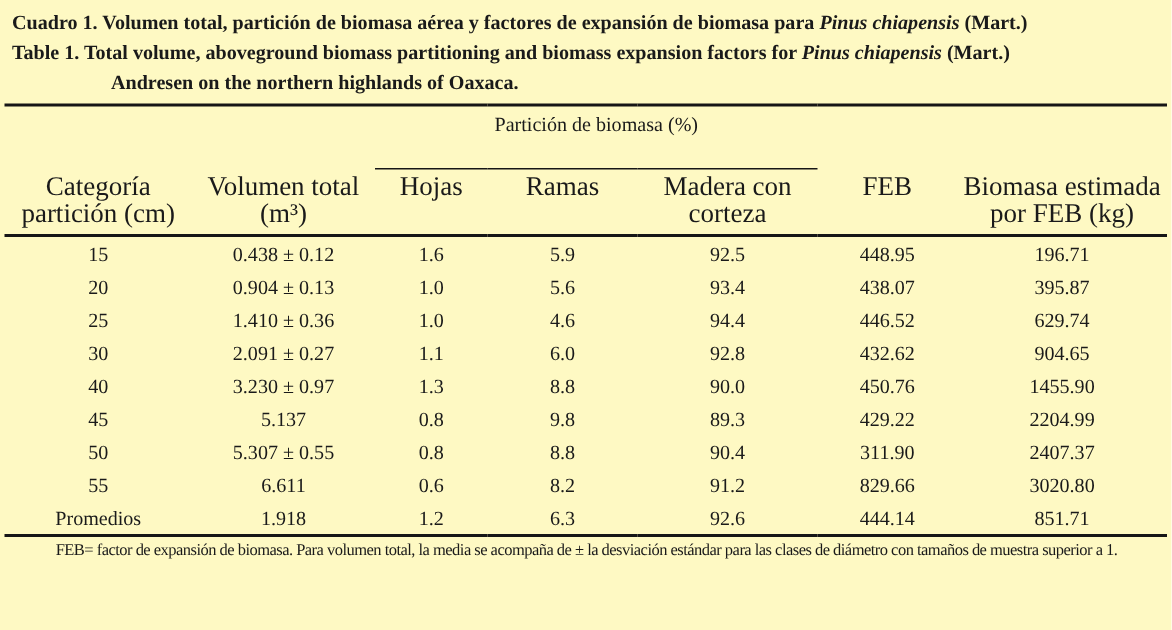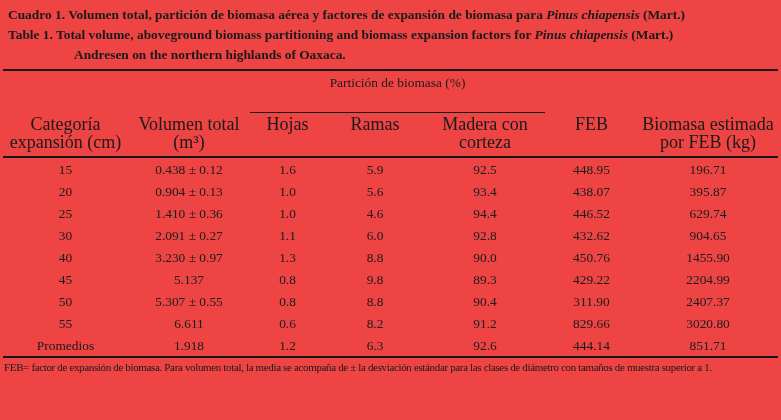--- a/index.html
+++ b/index.html
@@ -4,21 +4,21 @@
 <style>
   * { margin: 0; padding: 0; box-sizing: border-box; }
   html, body { background: #ffffff; }
   body {
     font-family: "Liberation Serif", "DejaVu Serif", serif;
     color: #1a1a1a;
   }
   .page {
     width: 781px;
     height: 420px;
-    background: #ef4444;
+    background: #fef9c3;
     padding: 5px 3px 0 3px;
     overflow: hidden;
   }
 
   
   .captions { padding: 0 2px 4px 5px; }
   .caption { font-weight: bold; font-size: 13.4px; line-height: 20px; }
   .caption .species { font-style: italic; }
   .cap-line2 { padding-left: 66px; }
 
@@ -60,20 +60,21 @@
   }
   tbody tr:last-child td { border-bottom: 2.5px solid #161616; }
 
   
   .footnote {
     font-size: 11px;
     letter-spacing: -0.35px;
     line-height: 14px;
     padding: 2px 0 14px 1px;
     white-space: nowrap;
+    text-align: center;
   }
 </style>
 </head>
 <body>
 
 <div class="page">
 
   <div class="captions">
     <div class="caption">
       <div class="cap-line1"><span>Cuadro 1. Volumen total, partición de biomasa aérea y factores de expansión de biomasa para </span><span class="species">Pinus chiapensis</span><span> (Mart.)</span></div>
@@ -96,21 +97,21 @@
     </colgroup>
     <thead>
       <tr class="group-row">
         <th colspan="2"></th>
         <th colspan="3" class="group">Partición de biomasa (%)</th>
         <th colspan="2"></th>
       </tr>
       <tr class="header-row" id="header-row">
           <th>
             <div>Categoría</div>
-            <div>expansión (cm)</div>
+            <div>partición (cm)</div>
           </th>
           <th>
             <div>Volumen total</div>
             <div>(m³)</div>
           </th>
           <th>
             <div>Hojas</div>
           </th>
           <th>
             <div>Ramas</div>

